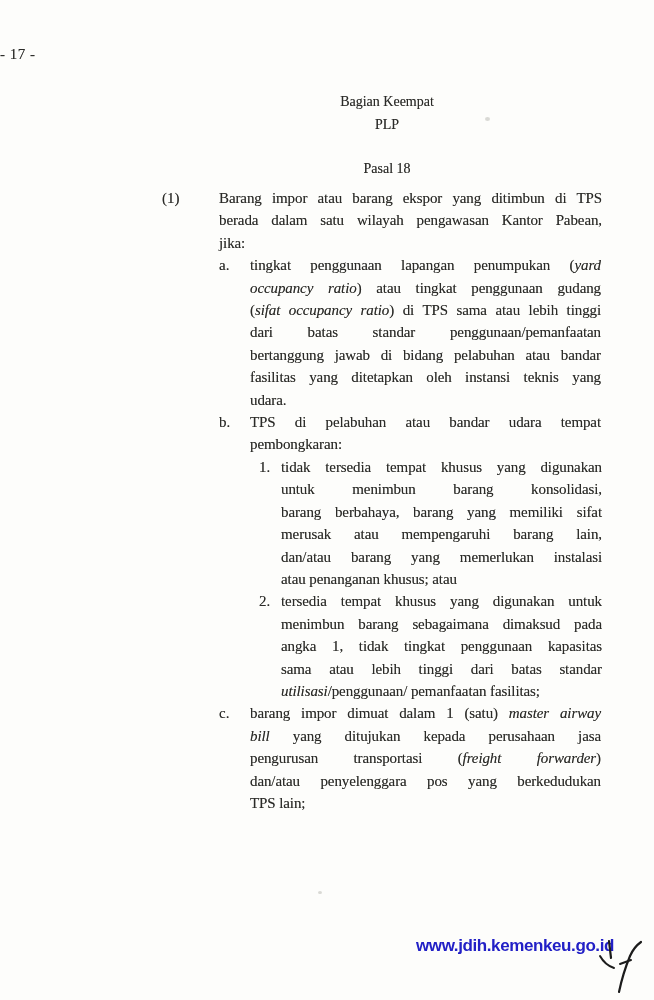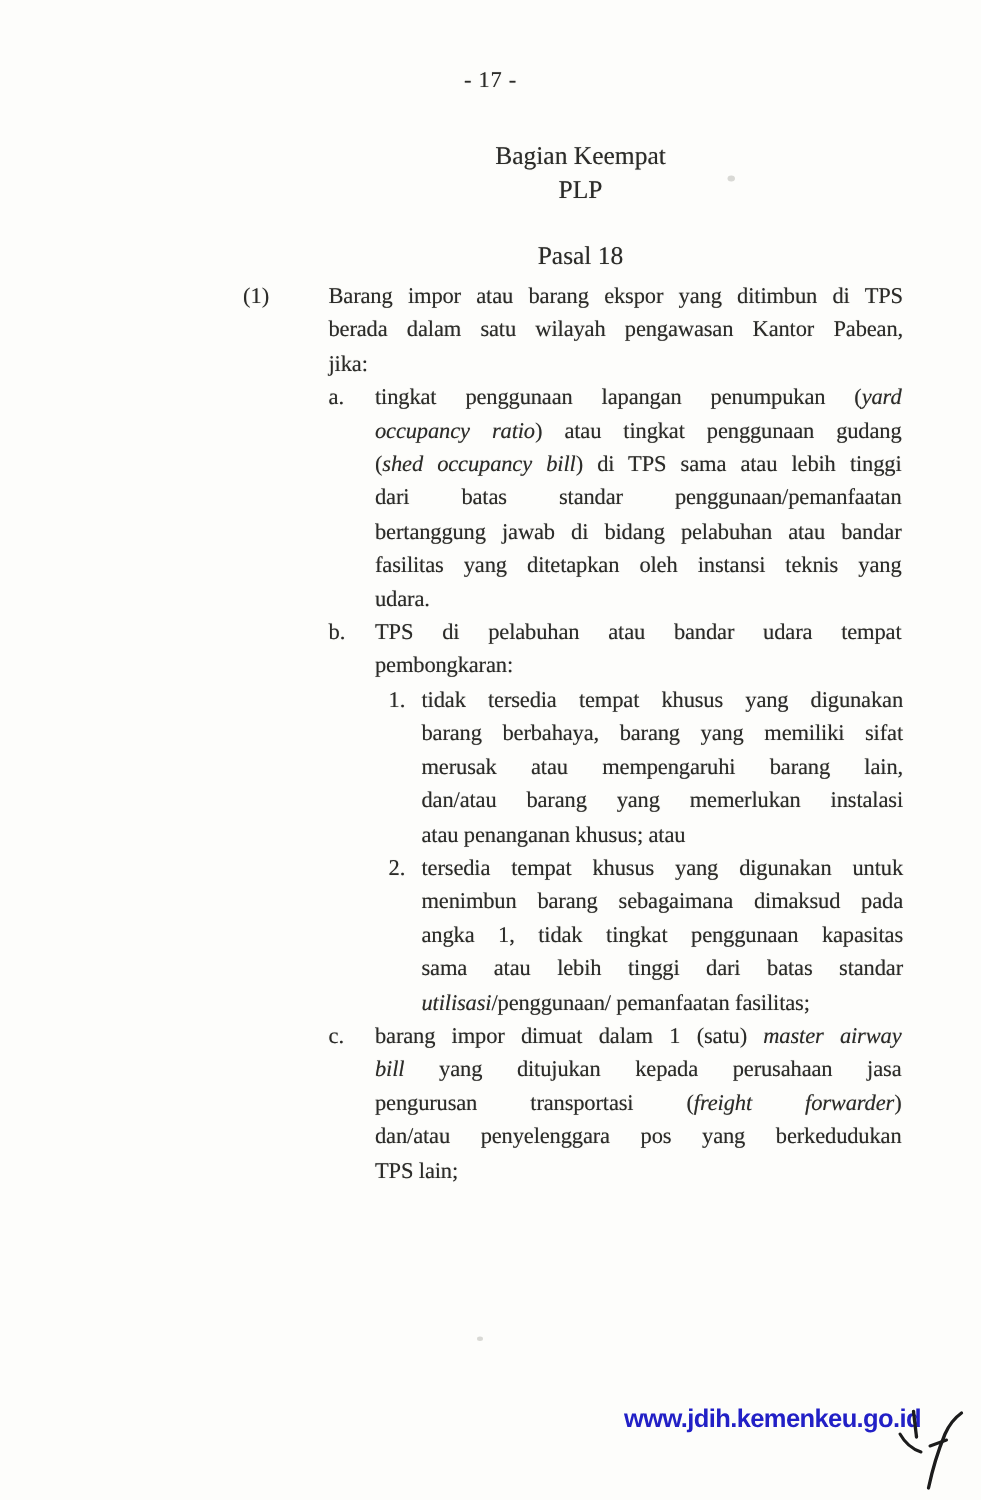--- a/index.html
+++ b/index.html
@@ -7,25 +7,25 @@
   .page{
     position:relative;
     width:654px;height:1000px;
     background:#fdfdfb;
     overflow:hidden;
     color:#2b2b28;
     text-shadow:0 0 .5px rgba(43,43,40,.5);
   }
   .pagenum{
     position:absolute;top:46px;left:0;width:654px;
-    text-align:center;font-size:15px;letter-spacing:.5px;
+    text-align:left;font-size:15px;letter-spacing:.5px;
   }
   .heading{
     position:absolute;left:162px;width:450px;
-    text-align:center;font-size:17px;
+    text-align:center;font-size:14px;
   }
   .h-section{top:94px;}
   .h-sub{top:117px;}
   .h-article{top:161px;}
   .article-body{
     position:absolute;top:187px;left:162px;width:455px;
     font-size:15px;
   }
   .ln{
     position:relative;
@@ -62,28 +62,29 @@
   <div class="heading h-section">Bagian Keempat</div>
   <div class="heading h-sub">PLP</div>
   <div class="heading h-article">Pasal 18</div>
 
   <div class="article-body">
       <div class="ln l0 j">Barang impor atau barang ekspor yang ditimbun di TPS<span class="lbl">(1)</span></div>
       <div class="ln l0 j">berada dalam satu wilayah pengawasan Kantor Pabean,</div>
       <div class="ln l0">jika:</div>
       <div class="ln l1 j">tingkat penggunaan lapangan penumpukan (<i>yard</i><span class="lbl">a.</span></div>
       <div class="ln l1 j"><i>occupancy ratio</i>) atau tingkat penggunaan gudang</div>
-      <div class="ln l1 j">(<i>shed occupancy bill</i>) di TPS sama atau lebih tinggi</div>
+      <div class="ln l1 j">(<i>sifat occupancy ratio</i>) di TPS sama atau lebih tinggi</div>
       <div class="ln l1 j">dari batas standar penggunaan/pemanfaatan</div>
       <div class="ln l1 j">bertanggung jawab di bidang pelabuhan atau bandar</div>
       <div class="ln l1 j">fasilitas yang ditetapkan oleh instansi teknis yang</div>
       <div class="ln l1">udara.</div>
       <div class="ln l1 j">TPS di pelabuhan atau bandar udara tempat<span class="lbl">b.</span></div>
       <div class="ln l1">pembongkaran:</div>
       <div class="ln l2 j">tidak tersedia tempat khusus yang digunakan<span class="lbl">1.</span></div>
+      <div class="ln l2 j">untuk menimbun barang konsolidasi,</div>
       <div class="ln l2 j">barang berbahaya, barang yang memiliki sifat</div>
       <div class="ln l2 j">merusak atau mempengaruhi barang lain,</div>
       <div class="ln l2 j">dan/atau barang yang memerlukan instalasi</div>
       <div class="ln l2">atau penanganan khusus; atau</div>
       <div class="ln l2 j">tersedia tempat khusus yang digunakan untuk<span class="lbl">2.</span></div>
       <div class="ln l2 j">menimbun barang sebagaimana dimaksud pada</div>
       <div class="ln l2 j">angka 1, tidak tingkat penggunaan kapasitas</div>
       <div class="ln l2 j">sama atau lebih tinggi dari batas standar</div>
       <div class="ln l2"><i>utilisasi</i>/penggunaan/ pemanfaatan fasilitas;</div>
       <div class="ln l1 j">barang impor dimuat dalam 1 (satu) <i>master airway</i><span class="lbl">c.</span></div>

